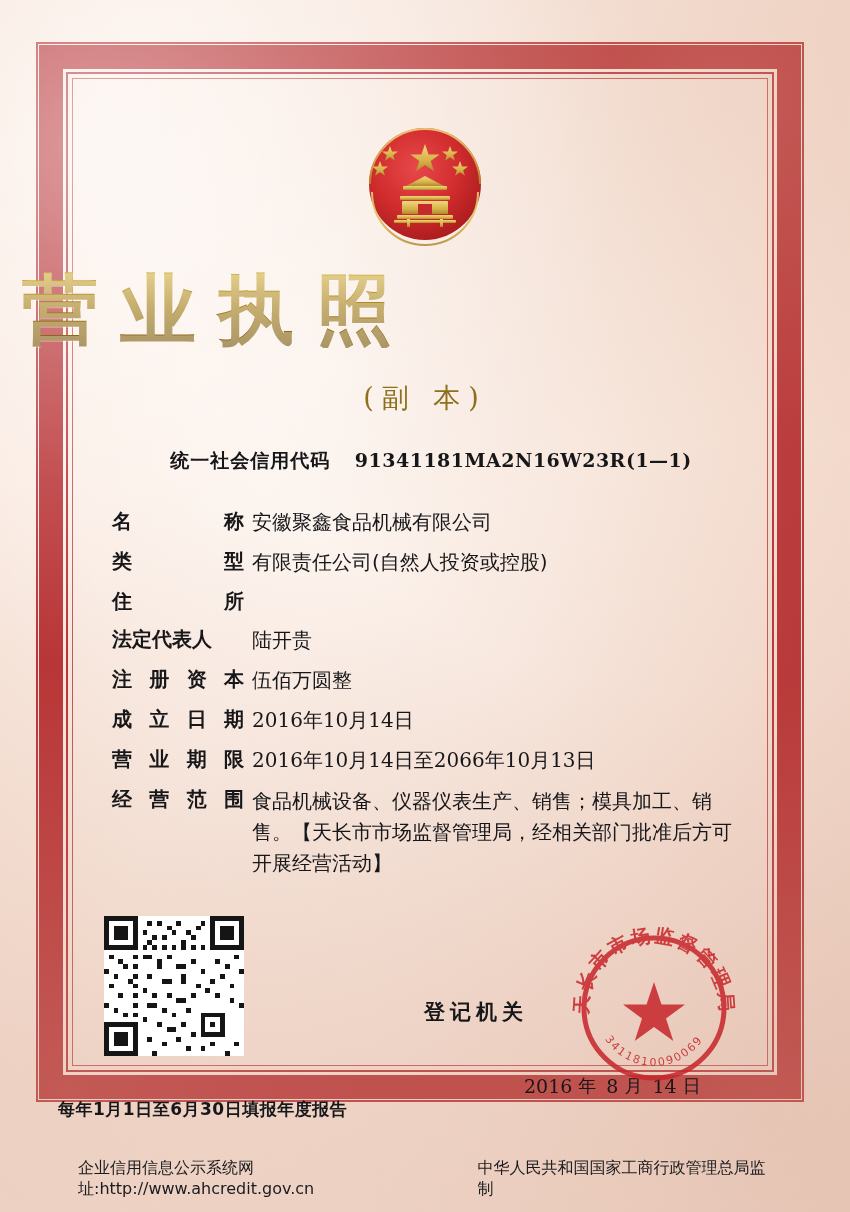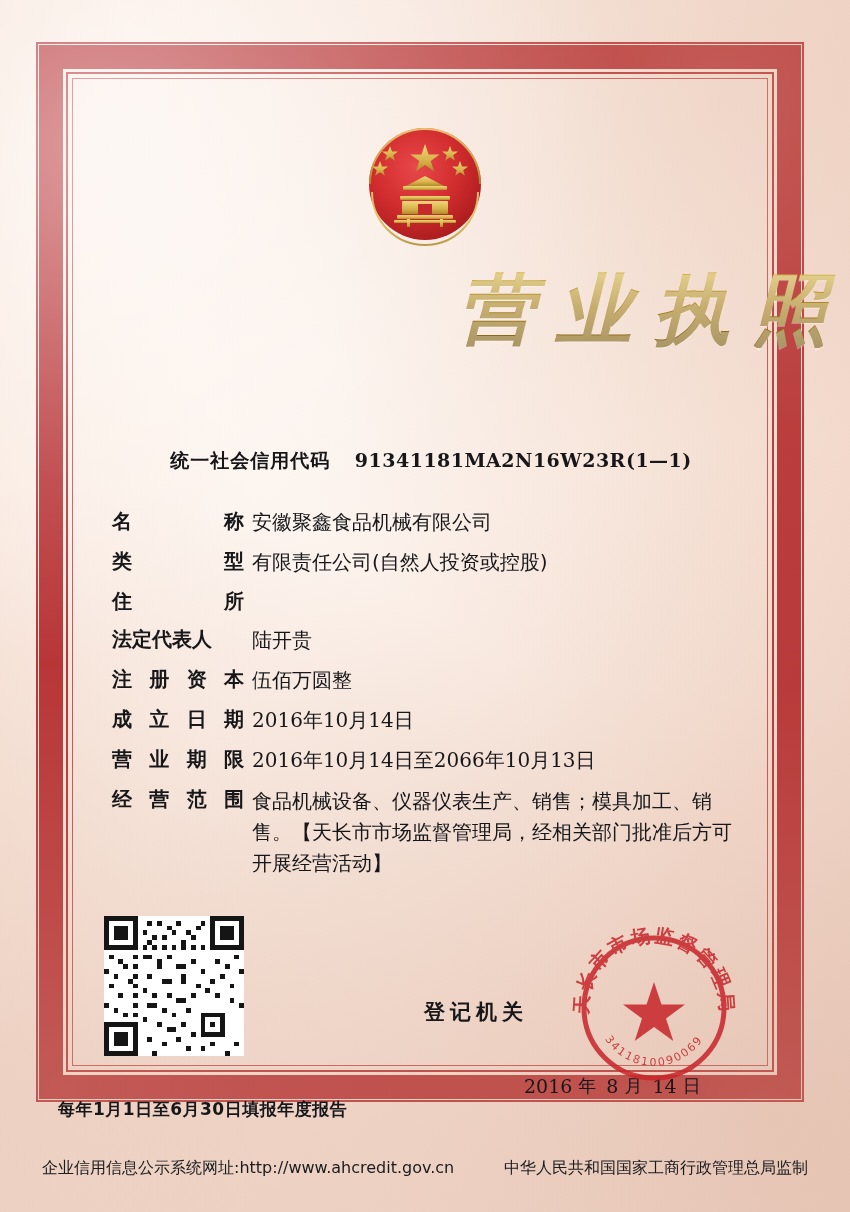--- a/index.html
+++ b/index.html
@@ -103,35 +103,34 @@
     width: 150px;
     height: 150px;
     z-index: 3;
   }
 
   
   .title {
     position: absolute;
     left: 0; right: 0;
     top: 272px;
-    text-align: right;
+    text-align: left;
     font-family: "DejaVu Serif", "Liberation Serif", serif;
     font-size: 76px;
     font-weight: bold;
     letter-spacing: 22px;
     text-indent: 22px;
     color: #9a7a1e;
     background: linear-gradient(180deg, #d6b64f 0%, #a98424 45%, #7d5d14 100%);
     -webkit-background-clip: text;
     background-clip: text;
     -webkit-text-fill-color: transparent;
     text-shadow: 0 1px 0 rgba(255,255,255,0.35);
     z-index: 4;
     line-height: 1;
-    font-style: italic;
   }
   .subtitle {
     position: absolute;
     left: 0; right: 0;
     top: 380px;
     text-align: center;
     font-family: "DejaVu Serif", "Liberation Serif", serif;
     font-size: 27px;
     letter-spacing: 8px;
     color: #8e6f1c;
@@ -263,21 +262,21 @@
     z-index: 5;
     letter-spacing: 0.5px;
   }
   .footer {
     position: absolute;
     left: 0; right: 0;
     top: 1158px;
     z-index: 5;
     display: flex;
     justify-content: space-between;
-    padding: 0 42px;
+    padding: 0 78px;
     box-sizing: border-box;
     font-size: 16px;
     color: #1b1b1e;
   }
   .footer .left {
     font-family: "DejaVu Sans", "Liberation Sans", sans-serif;
     letter-spacing: 0;
   }
   .footer .right {
     font-family: "DejaVu Sans", "Liberation Sans", sans-serif;
@@ -336,20 +335,21 @@
       </g>
 
       <g stroke="url(#goldg)" stroke-width="2" fill="none" opacity="0.85">
         <path d="M20,66 a55,55 0 0,1 110,0"></path>
         <path d="M22,74 a53,53 0 0,0 106,0"></path>
       </g>
     </svg>
   </div>
 
   <div class="title">营业执照</div>
+  <div class="subtitle">(副 本)</div>
 
   <div class="credit-row">
     <span class="label">统一社会信用代码</span>
     <span class="value">91341181MA2N16W23R(1—1)</span>
   </div>
 
   <div class="fields">
 
     <div class="field-row">
       <div class="field-label">

